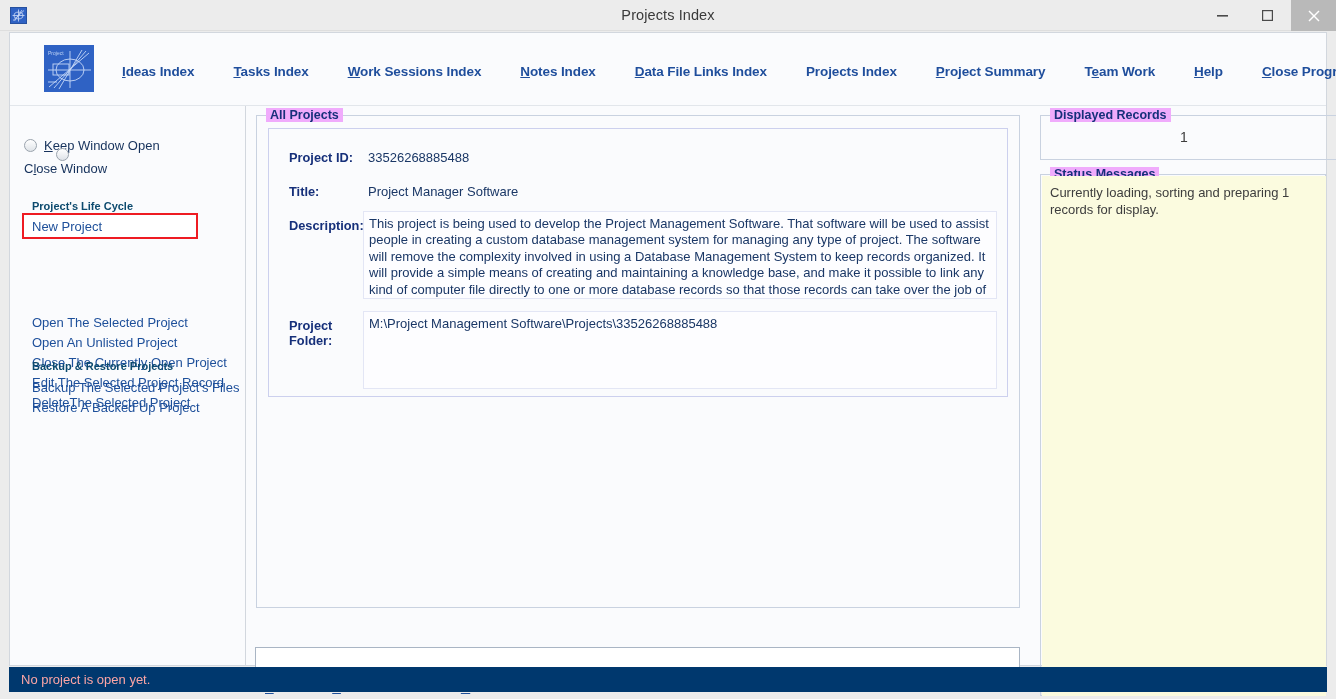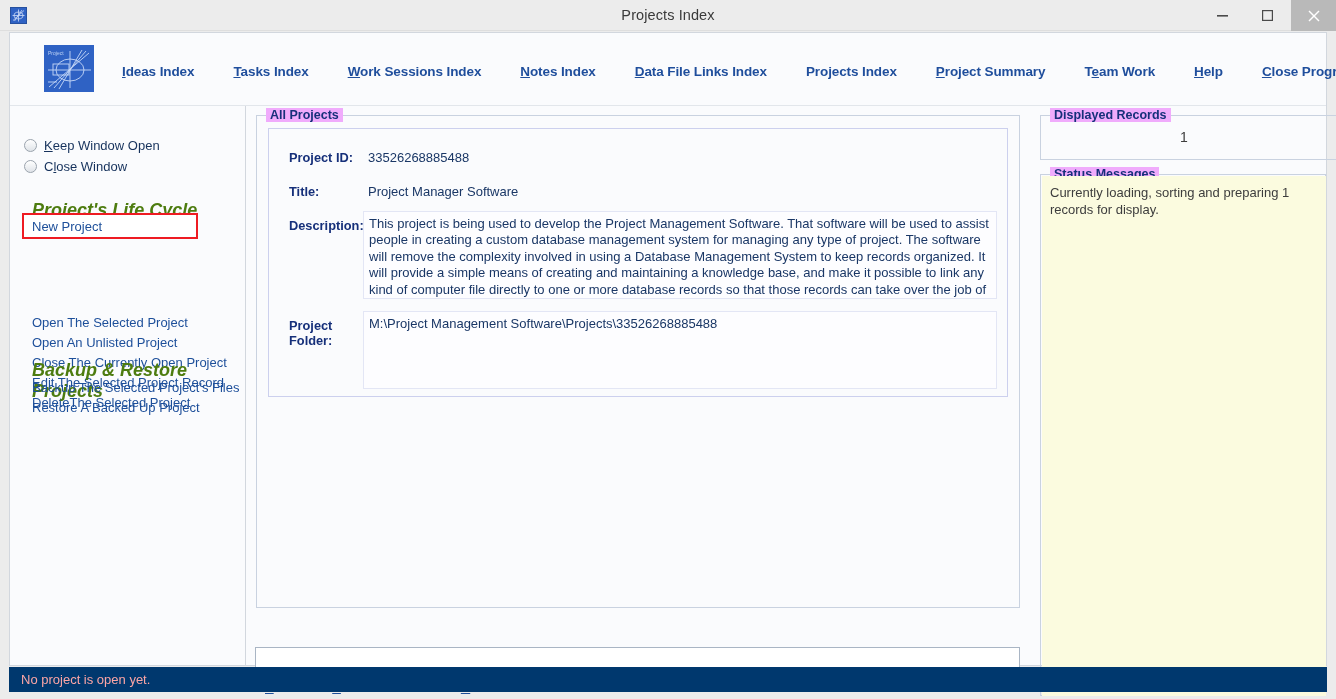--- a/index.html
+++ b/index.html
@@ -117,42 +117,41 @@
   }
   .radio-row {
     position: absolute;
     left: 14px;
     height: 18px;
     display: flex;
     align-items: center;
     cursor: pointer;
   }
   #radio-keep-open { top: 30px; }
-  #radio-close-window { top: 51px; }
+  #radio-close-window { top: 42px; flex-direction: column; }
   .radio-mark {
     width: 11px; height: 11px;
     border-radius: 50%;
     border: 1px solid #9aa3ad;
     background: linear-gradient(#ffffff, #dfe3e8);
     margin-right: 7px;
     flex: none;
   }
   .radio-label {
     font-size: 13px;
     color: #16325c;
   }
   .radio-label .acc { text-decoration: underline; }
 
   .sidebar-heading {
     position: absolute;
     left: 22px;
-    font-size: 18px;
+    font-size: 11px;
     font-weight: bold;
-    color: #4d7c0f;
-    font-style: italic;
+    color: #0c4a6e;
   }
   #heading-lifecycle { top: 94px; }
   #heading-backup { top: 254px; }
 
   .sidebar-link {
     position: absolute;
     left: 22px;
     font-size: 13px;
     color: #1d4f9a;
     cursor: pointer;

